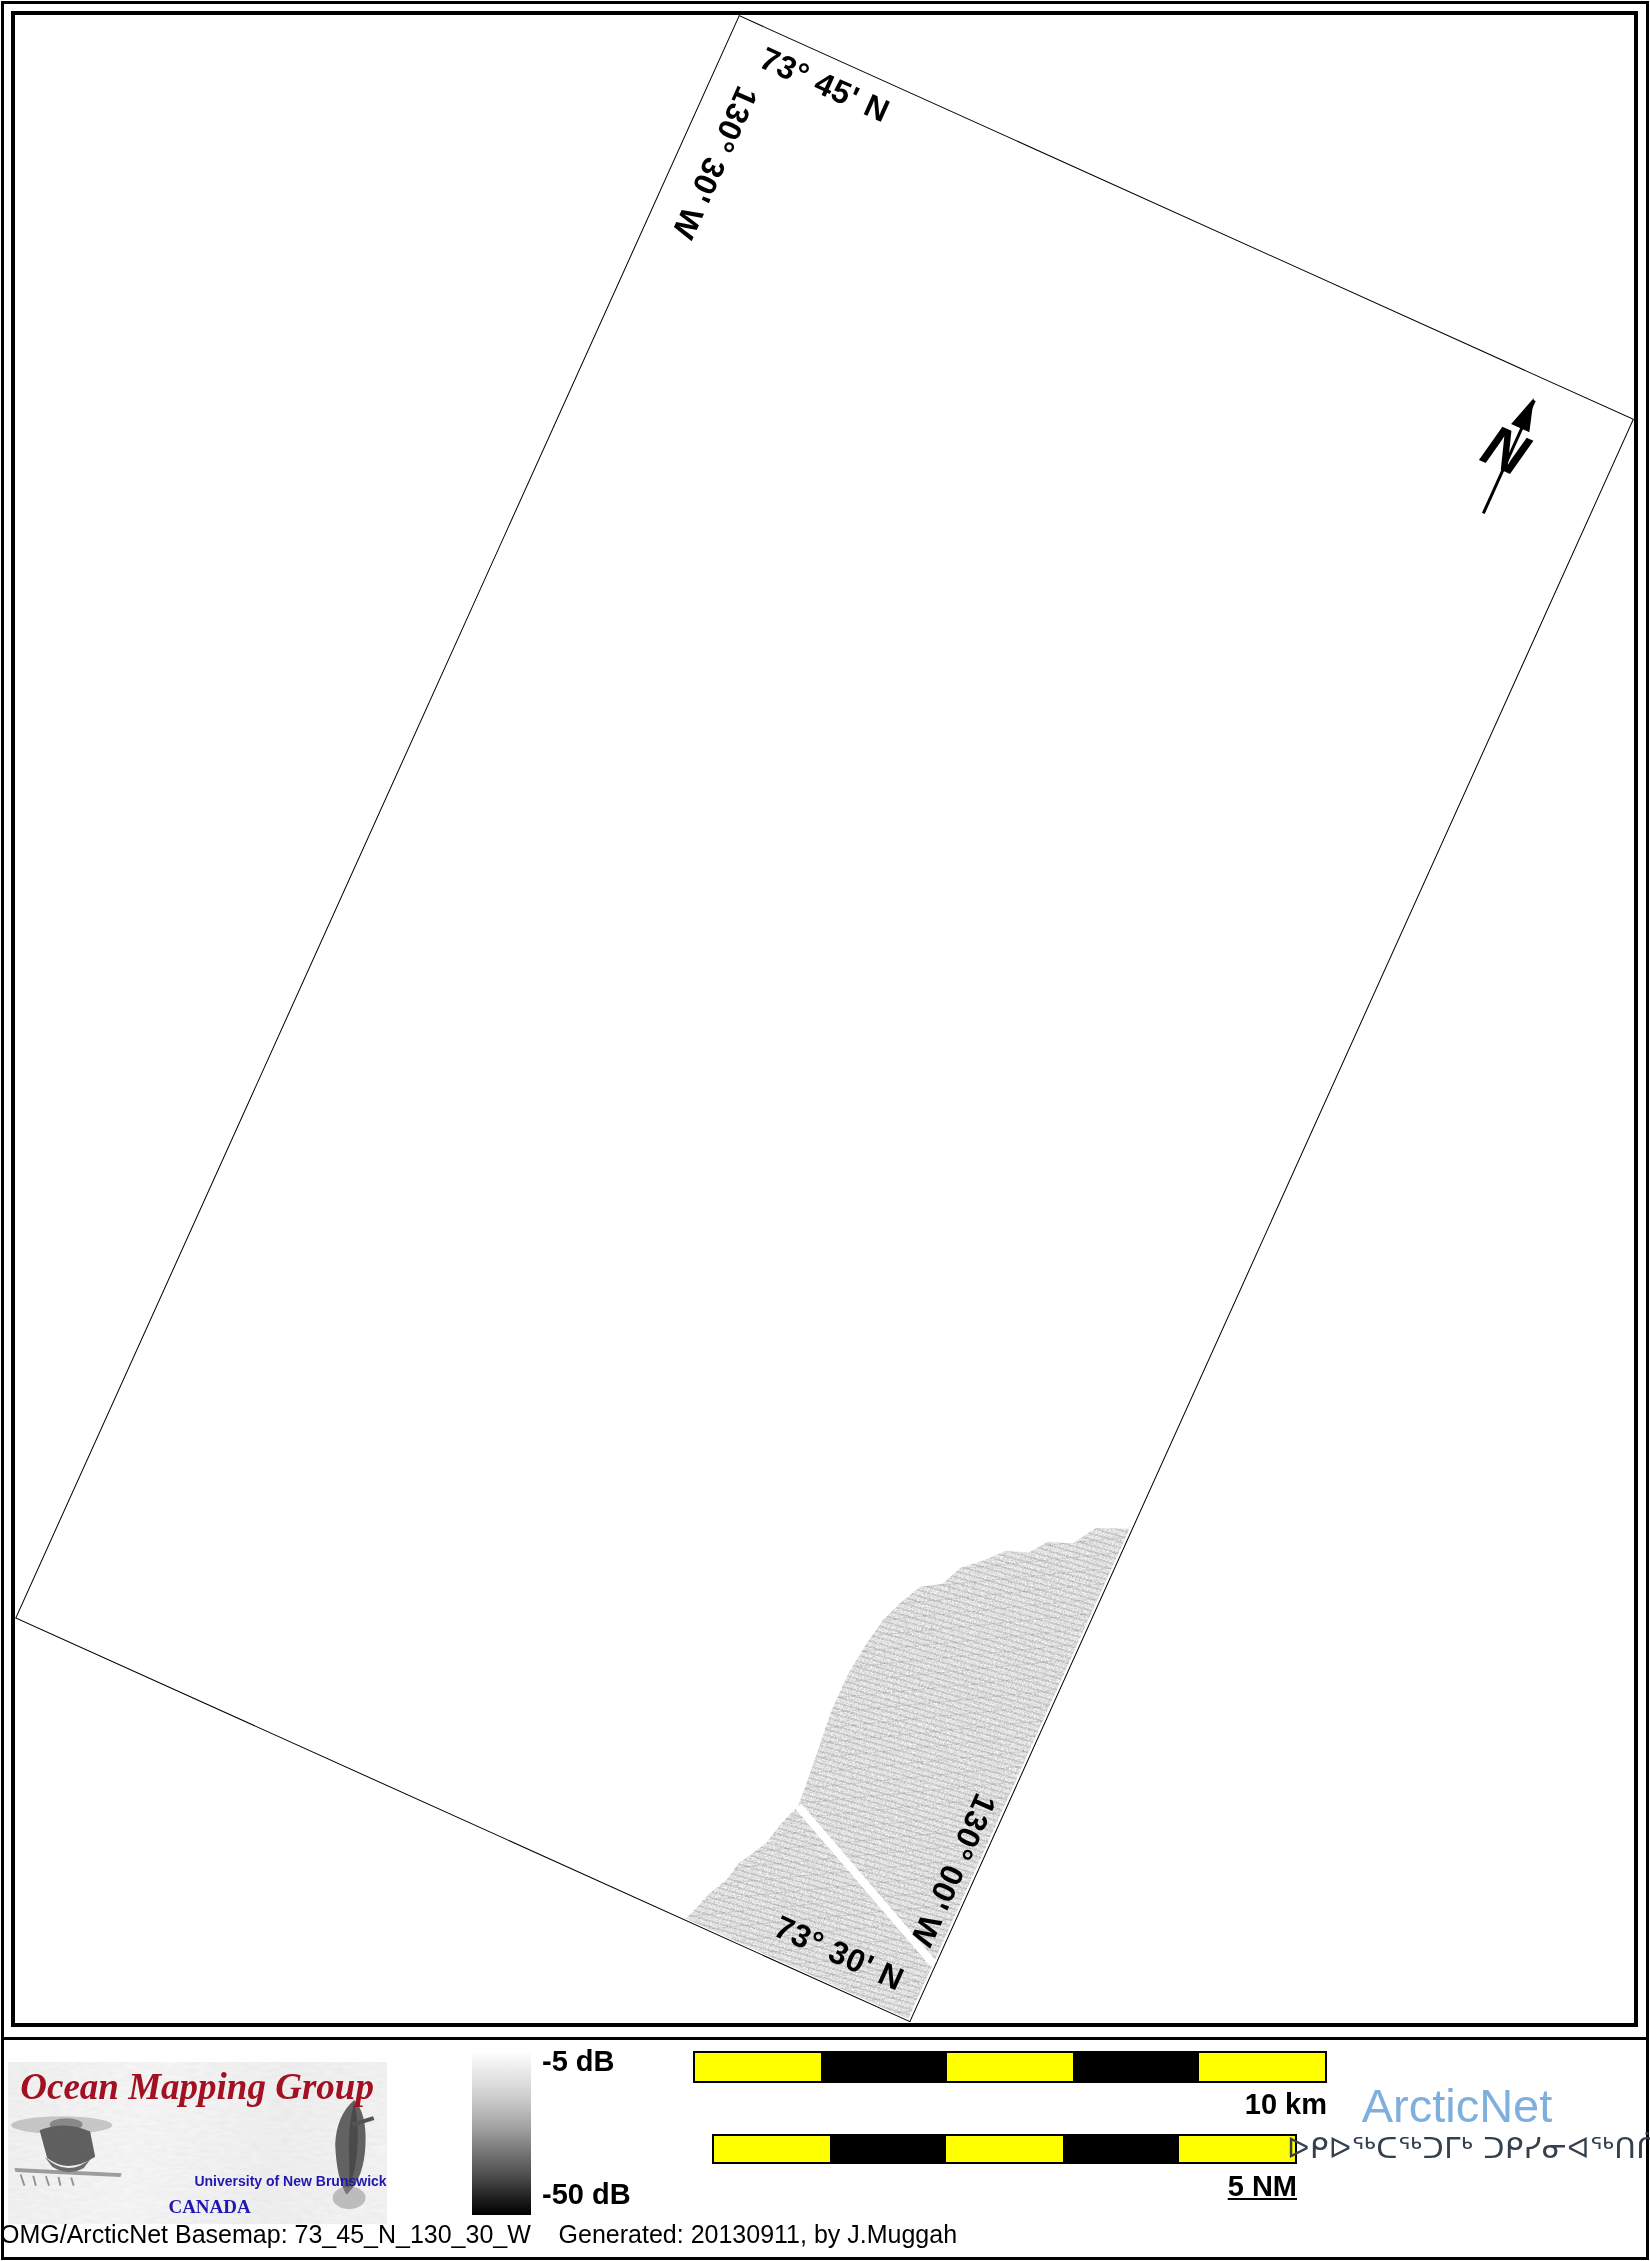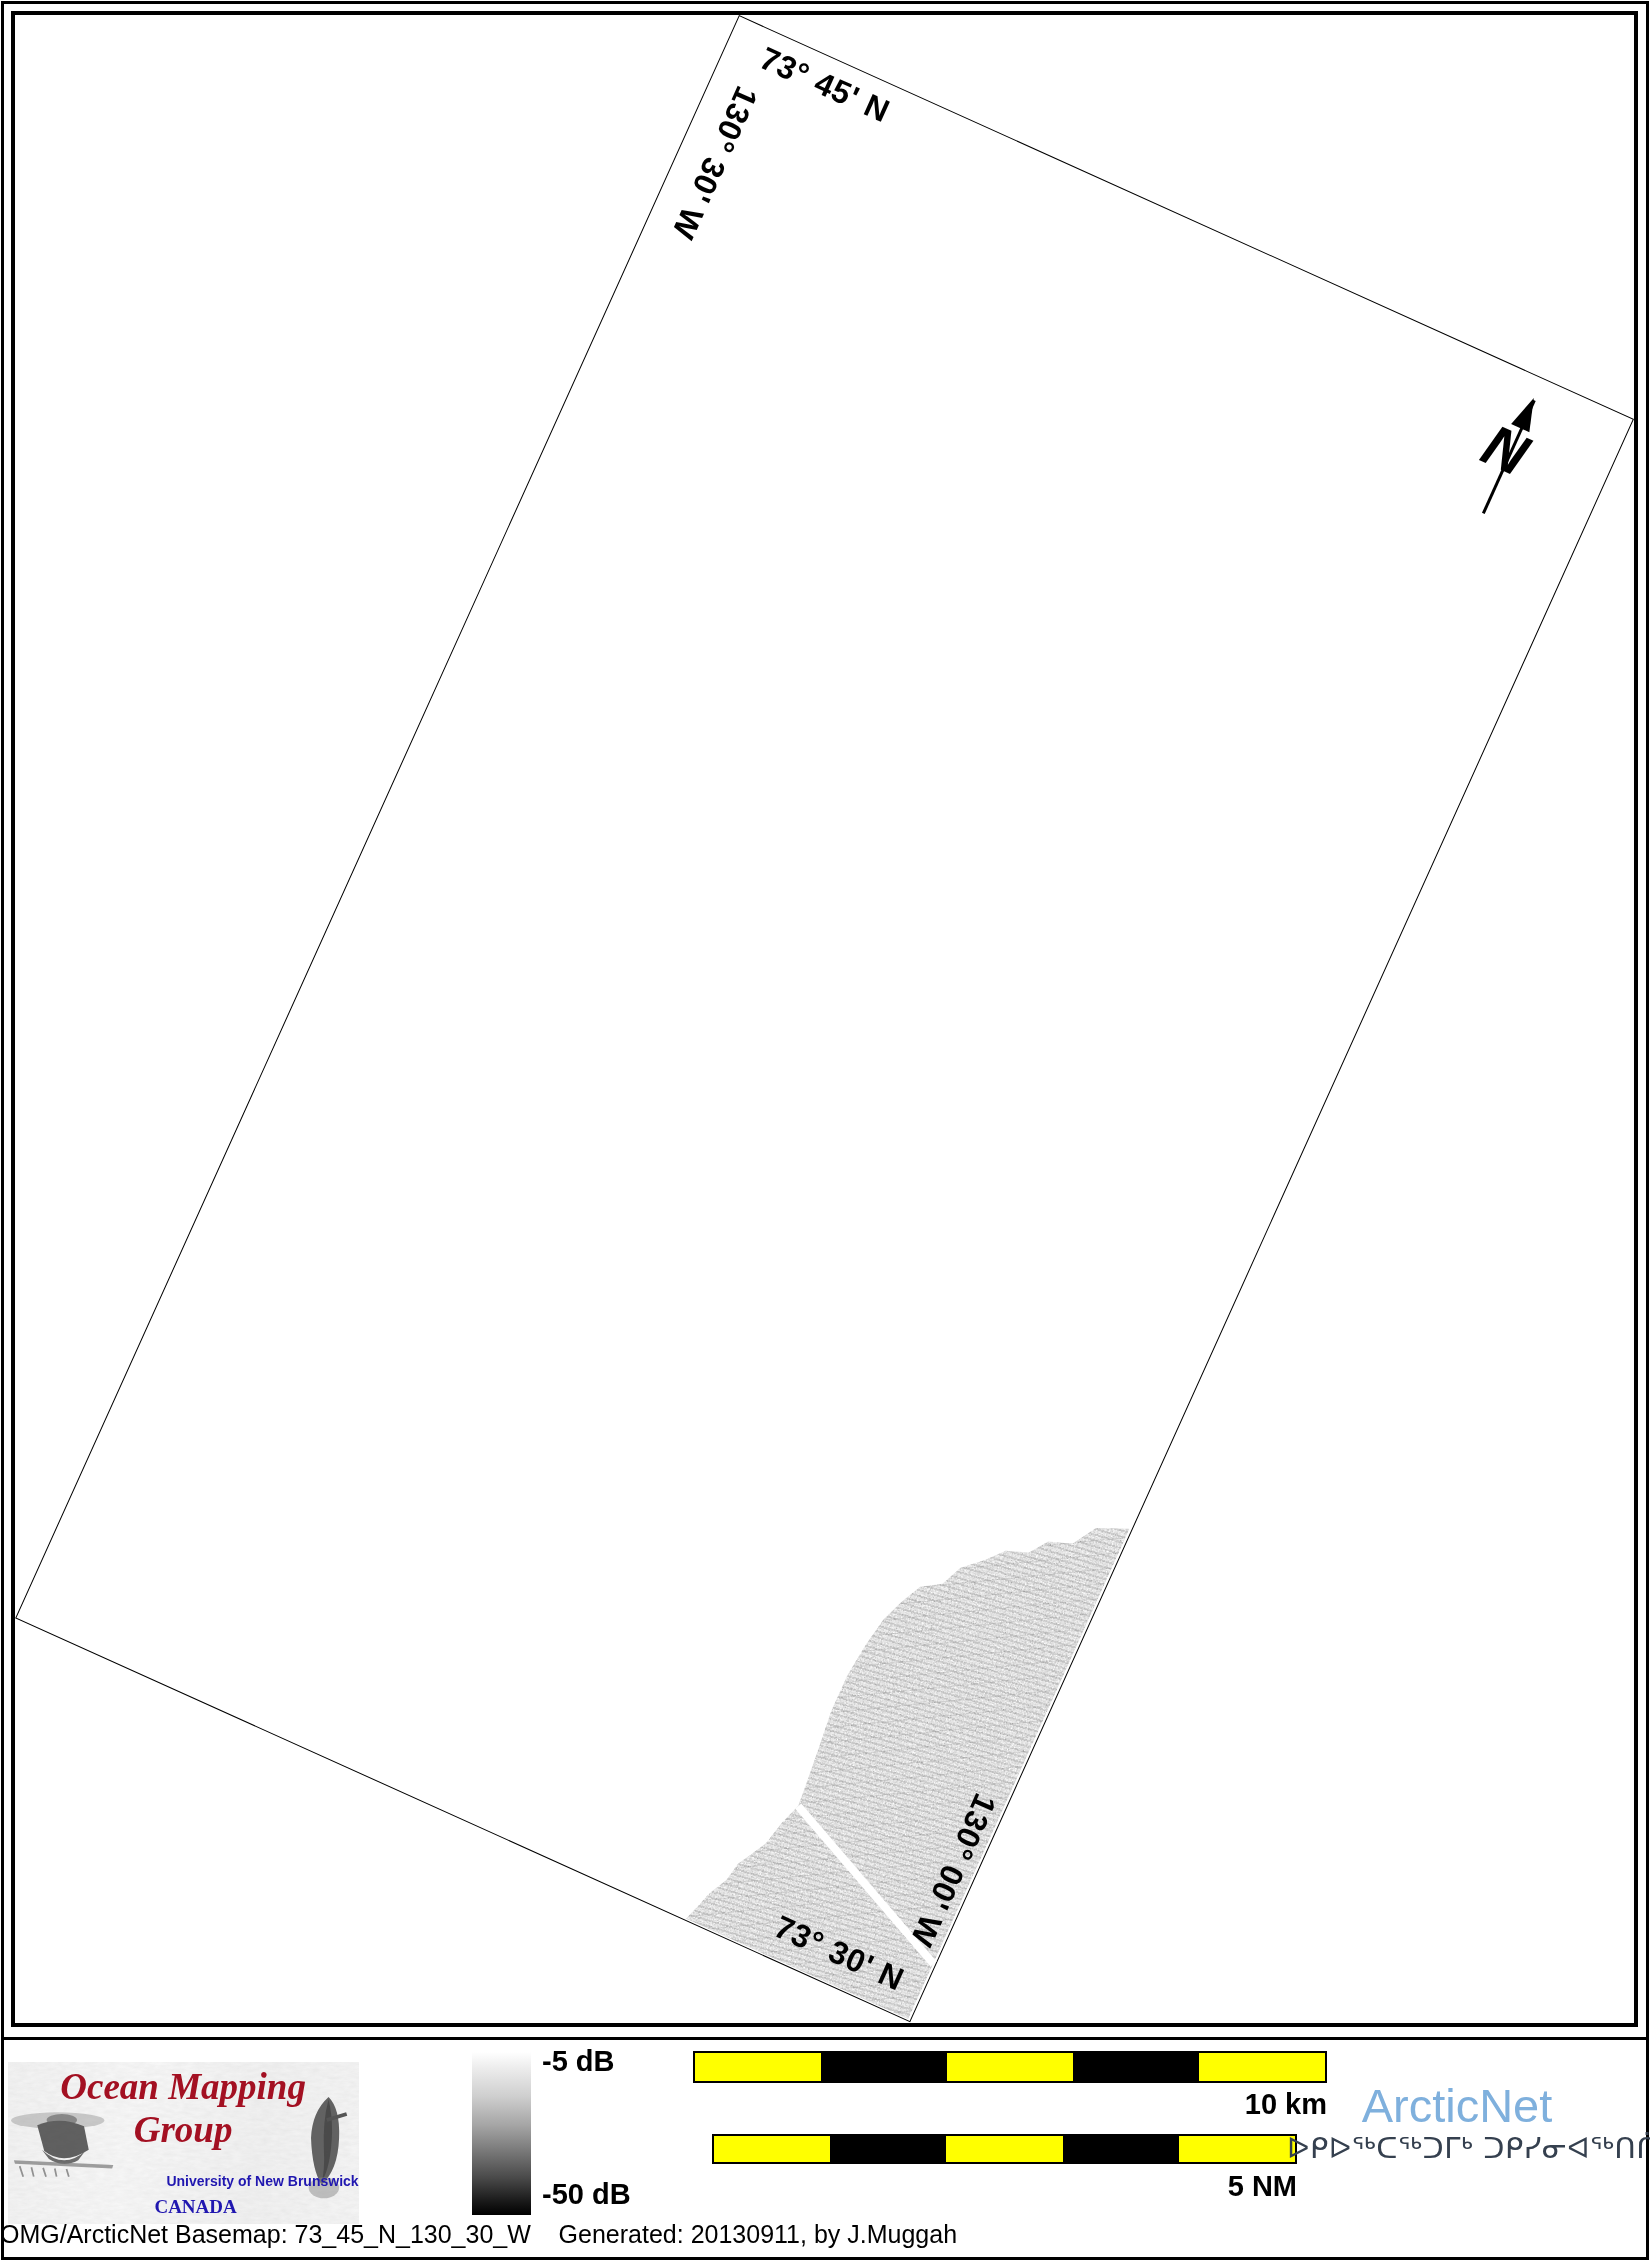--- a/index.html
+++ b/index.html
@@ -44,21 +44,21 @@
   
   .north{position:absolute;left:853px;top:23px;width:58px;height:126px;}
   .north-line{position:absolute;left:28px;top:0;width:2.5px;height:124px;background:#000;}
   .north-head{position:absolute;left:18.3px;top:-2.5px;width:0;height:0;
               border-left:10.7px solid transparent;border-right:10.7px solid transparent;
               border-bottom:33px solid #000;}
   .north-n{position:absolute;left:2.5px;top:28px;font-size:58px;font-style:italic;
            font-weight:700;line-height:1;}
 
   
-  .omg-logo{position:absolute;left:7.6px;top:2062px;width:351px;height:162px;
+  .omg-logo{position:absolute;left:7.6px;top:2062px;width:379px;height:162px;
             background:linear-gradient(100deg,#ececec,#f7f7f7 35%,#eaeaea 70%,#f2f2f2);overflow:hidden;}
   .omg-logo svg.lognoise{position:absolute;inset:0;width:100%;height:100%;opacity:.5;}
   .omg-title{position:absolute;top:2.5px;left:0;right:0;text-align:center;
              font-family:"Liberation Serif",serif;font-style:italic;font-weight:700;
              font-size:37px;color:#a31022;}
   .omg-univ{position:absolute;top:111px;left:25px;right:0;text-align:right;
             font-family:Liberation Sans, sans-serif;font-weight:700;font-size:14px;color:#2017b0;}
   .omg-country{position:absolute;top:134px;left:25px;right:0;text-align:center;
                font-family:"Liberation Serif",serif;font-weight:700;font-size:19px;color:#2017b0;}
   .omg-art{position:absolute;inset:0;}
@@ -69,21 +69,21 @@
   .cb-label{position:absolute;font-size:29px;font-weight:700;white-space:nowrap;}
   .cb-top{left:542px;top:2045px;}
   .cb-bottom{left:542px;top:2178px;}
 
   .scalebar{position:absolute;border:2.5px solid #000;box-sizing:border-box;display:flex;}
   .sb-km{left:693px;top:2051px;width:634px;height:32px;}
   .sb-nm{left:712px;top:2134px;width:585px;height:30px;}
   .scalebar .seg{flex:1;height:100%;}
   .sb-label{position:absolute;text-align:right;font-size:29px;font-weight:700;}
   .sb-km-label{left:693px;width:634px;top:2088px;}
-  .sb-nm-label{left:712px;width:585px;top:2170px;}
+  .sb-nm-label{left:712px;width:585px;top:2170px;text-decoration:underline;}
 
   .arcticnet{position:absolute;left:1337px;top:2078px;width:240px;text-align:center;
              font-size:47px;font-weight:400;letter-spacing:0px;color:var(--arcticnet-blue,#7fb0dd);}
   .syllabics{position:absolute;left:1287px;top:2131px;font-family:"DejaVu Sans",sans-serif;
              font-size:29px;color:var(--syllabics-navy,#35404f);white-space:nowrap;letter-spacing:0.6px;}
 
   .caption{position:absolute;left:0;right:0;top:2220px;font-size:25px;
            font-weight:400;white-space:pre;}
 </style>
 </head>

